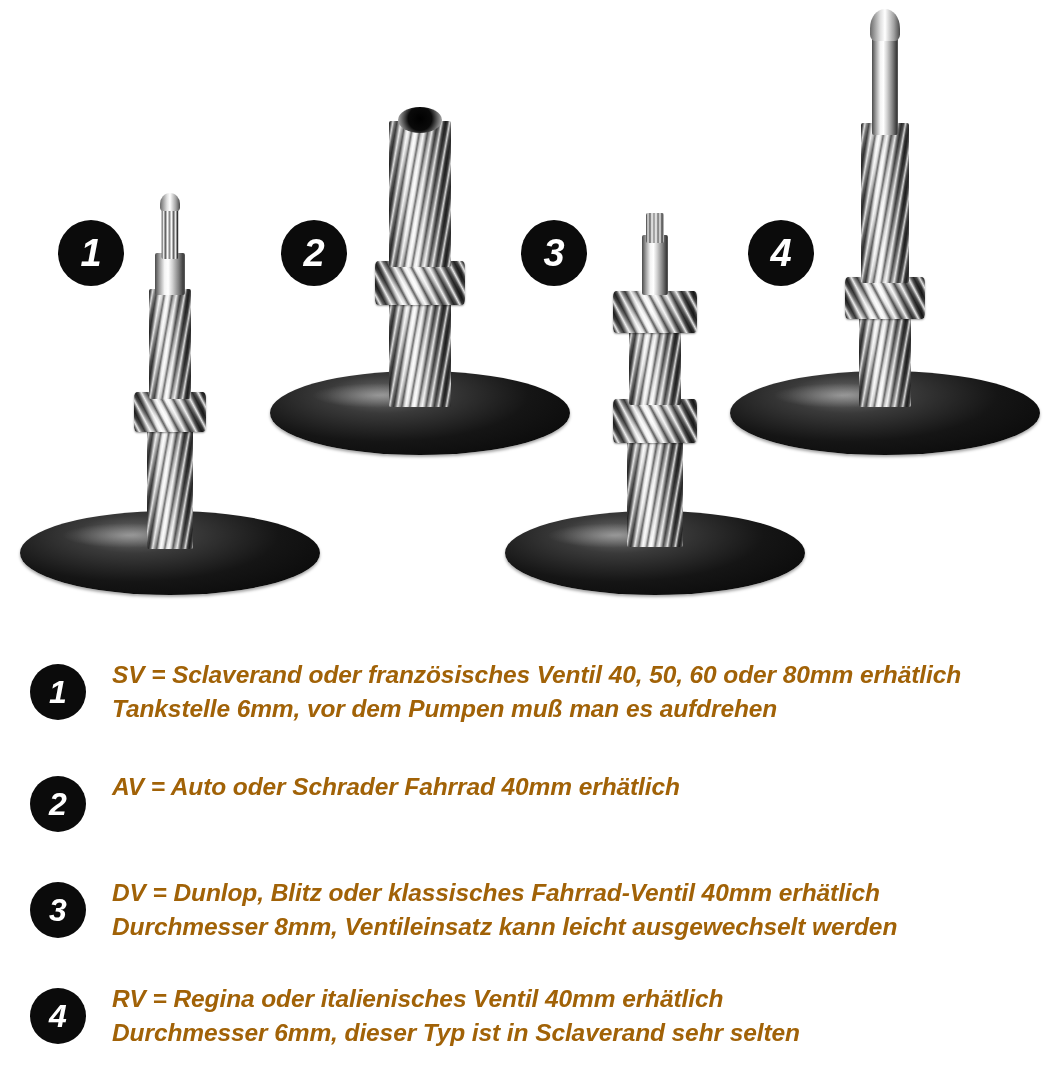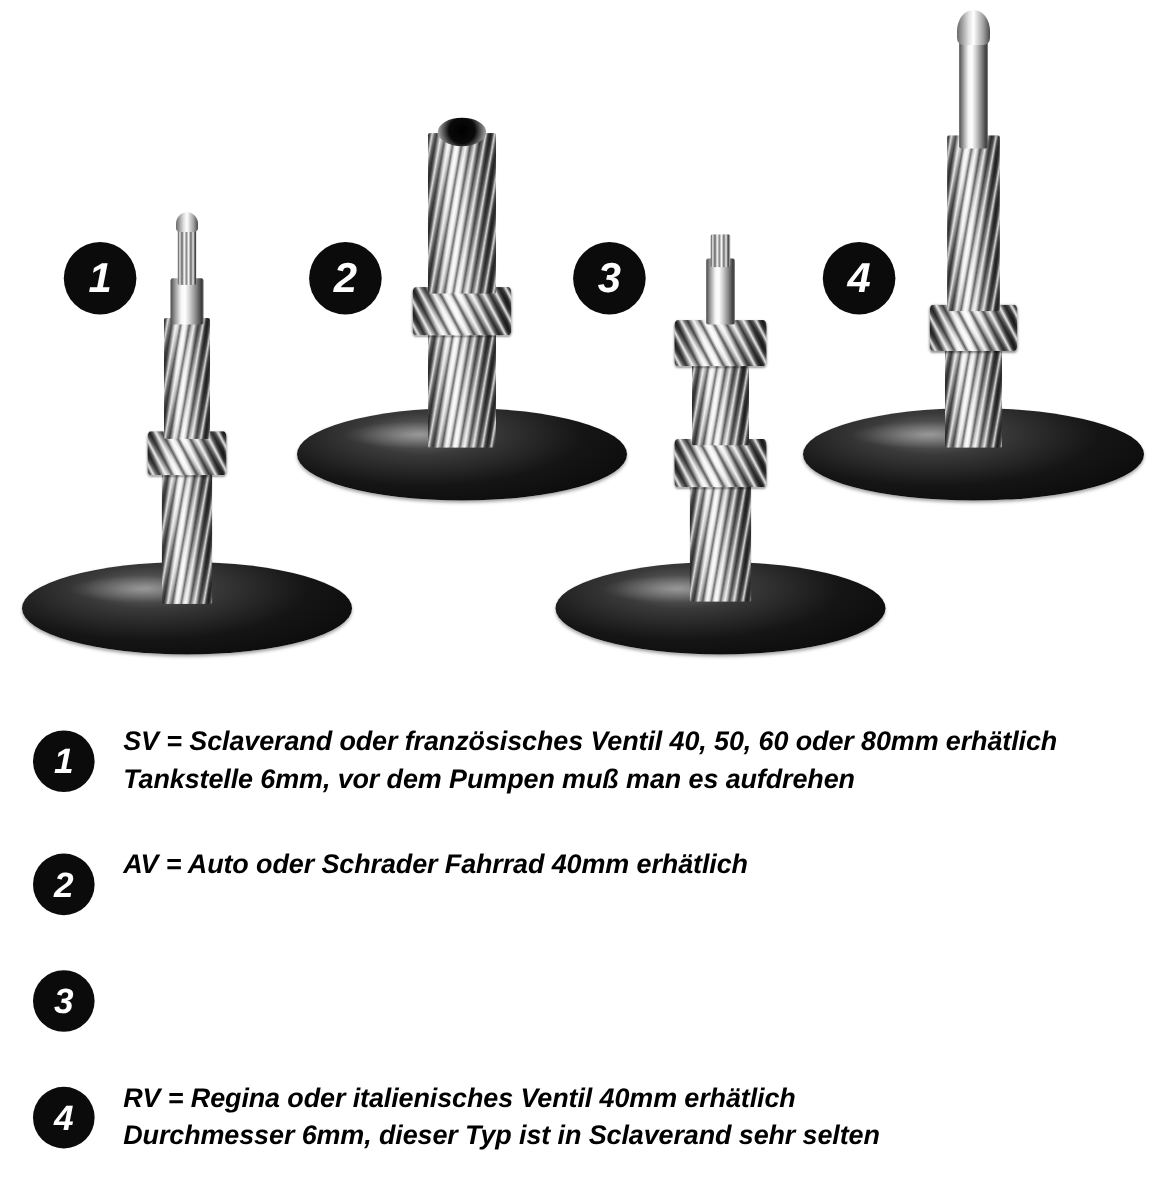--- a/index.html
+++ b/index.html
@@ -168,21 +168,21 @@
     font-size: 32px;
     margin-top: 6px;
   }
   .legend-text {
     margin-left: 26px;
     font-style: italic;
     font-weight: 700;
     font-size: 24.5px;
     line-height: 1.38;
     letter-spacing: -0.1px;
-    color: #000000;
+    color: #a16207;
     white-space: nowrap;
   }
   .legend-text .line2 { display: block; }
 </style>
 </head>
 <body>
 
 <div id="illustration">
 
   <div class="valve-group" style="left:20px; bottom:45px; width:300px; height:420px;">
@@ -240,20 +240,24 @@
 
   <div class="legend-row" style="top:122px;">
     <div class="badge">2</div>
     <div class="legend-text">
       <span>AV = Auto oder Schrader Fahrrad 40mm erhätlich</span>
     </div>
   </div>
 
   <div class="legend-row" style="top:228px;">
     <div class="badge">3</div>
+    <div class="legend-text">
+      <span>DV = Dunlop, Blitz oder klassisches Fahrrad-Ventil 40mm erhätlich</span>
+      <span class="line2">Durchmesser 8mm, Ventileinsatz kann leicht ausgewechselt werden</span>
+    </div>
   </div>
 
   <div class="legend-row" style="top:334px;">
     <div class="badge">4</div>
     <div class="legend-text">
       <span>RV = Regina oder italienisches Ventil 40mm erhätlich</span>
       <span class="line2">Durchmesser 6mm, dieser Typ ist in Sclaverand sehr selten</span>
     </div>
   </div>
 

